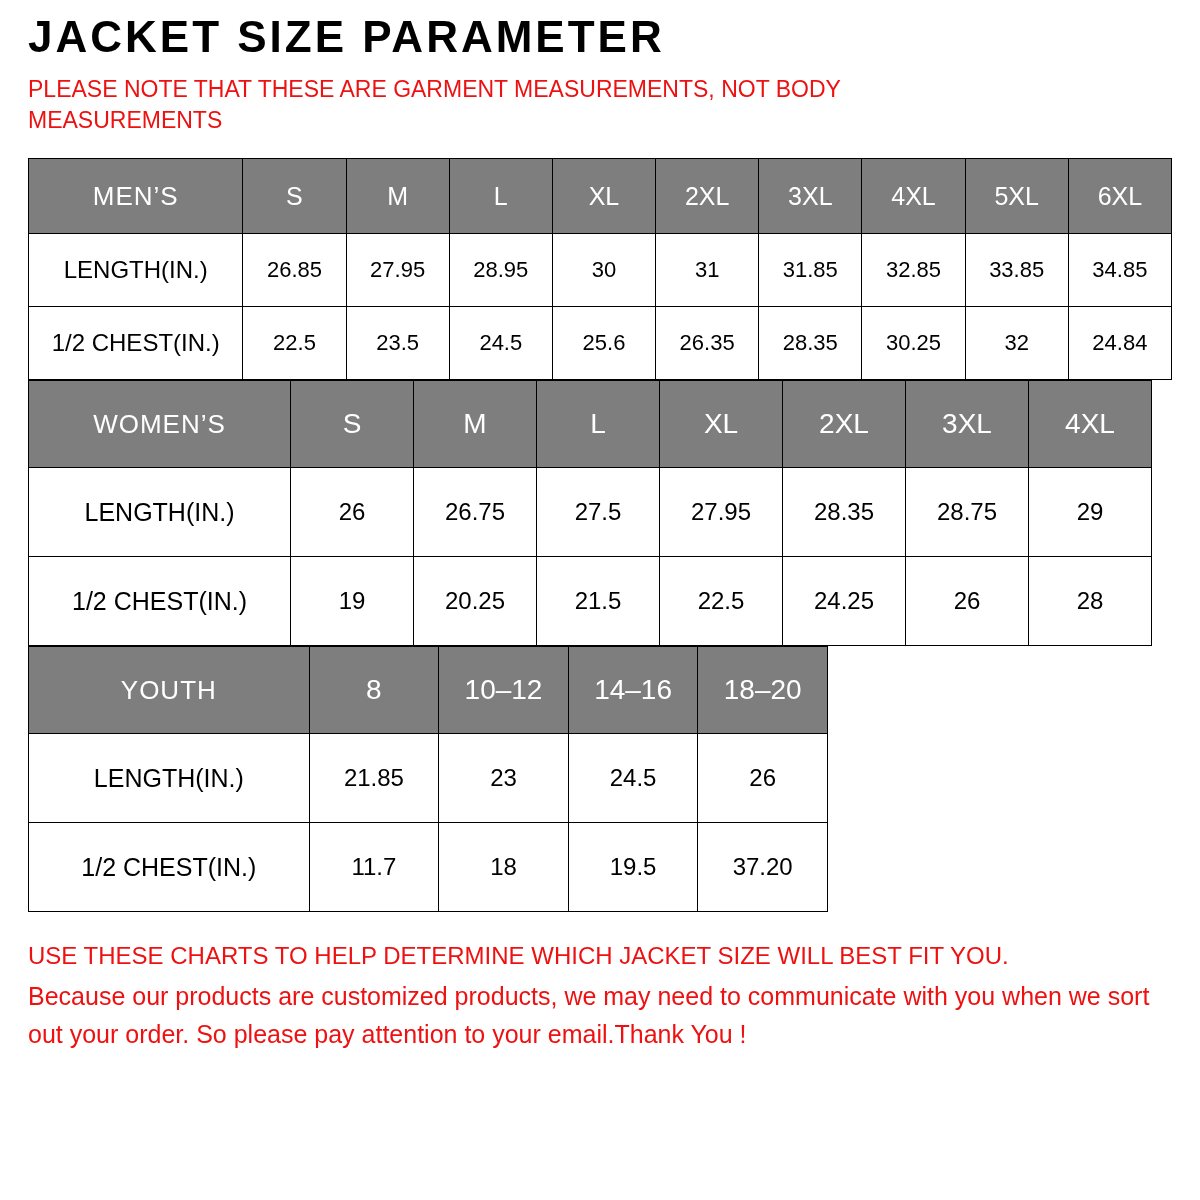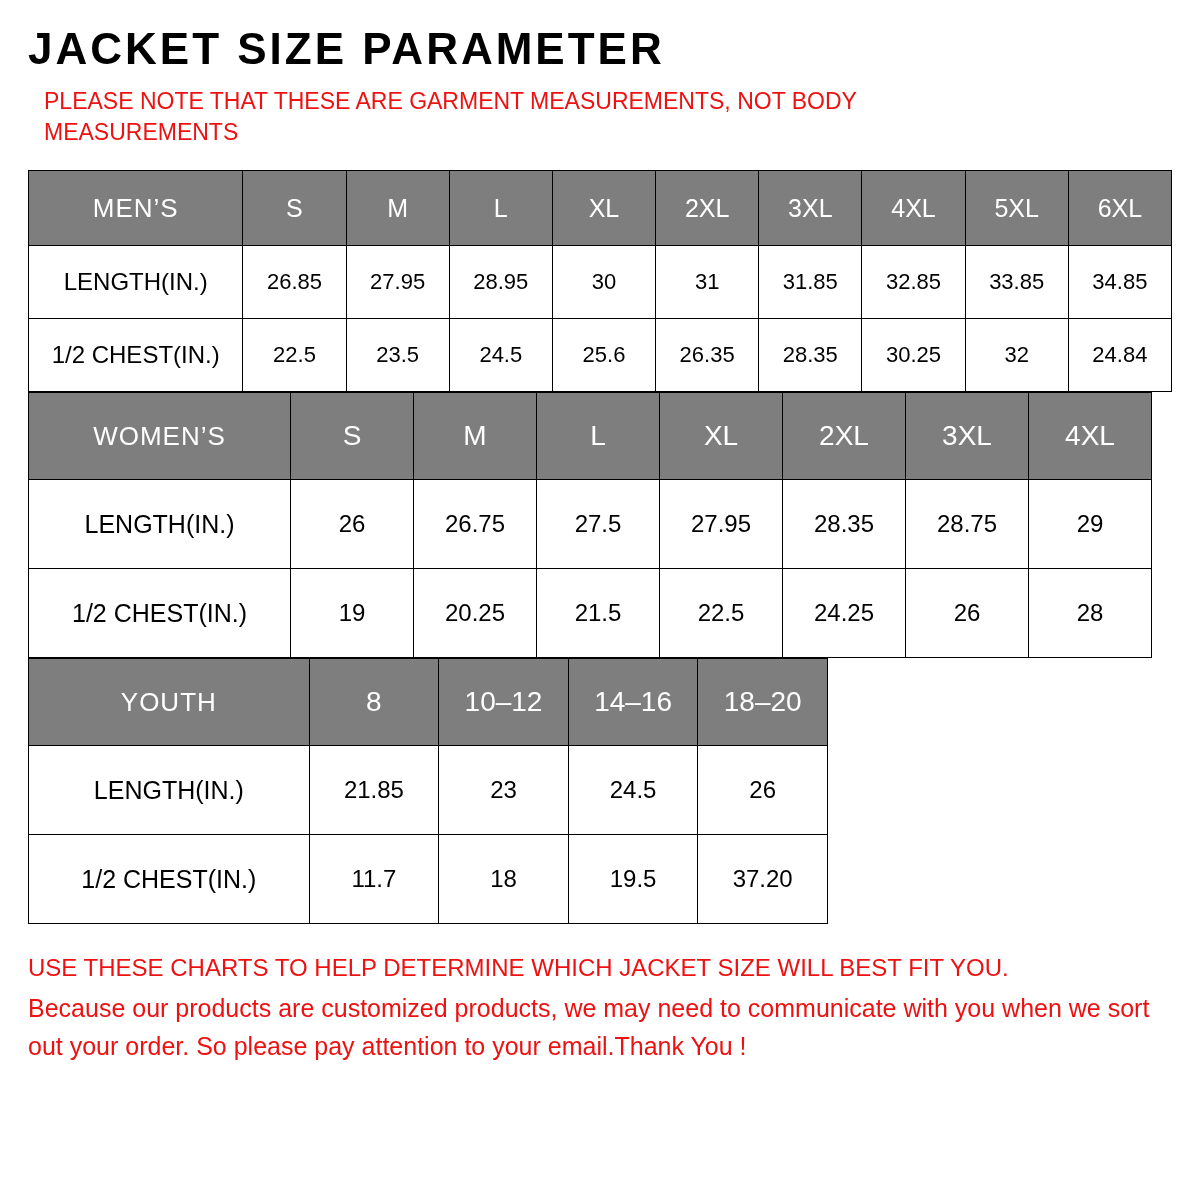--- a/index.html
+++ b/index.html
@@ -11,34 +11,34 @@
     width: 1200px;
     height: 1200px;
     font-family: "Liberation Sans", sans-serif;
     color: #000000;
     overflow: hidden;
   }
   .page {
     box-sizing: border-box;
     width: 1200px;
     height: 1200px;
-    padding: 26px 28px 10px 28px;
+    padding: 14px 28px 10px 28px;
   }
   .title {
     font-size: 44px;
     font-weight: bold;
     letter-spacing: 3px;
     line-height: 1.05;
     margin: 0 0 14px 0;
   }
   .note {
     color: #ee1111;
     font-size: 23px;
     line-height: 1.35;
-    margin: 0 0 22px 16px;
+    margin: 0 0 22px 0;
     max-width: 1000px;
   }
   table.sizes {
     border-collapse: collapse;
     table-layout: fixed;
   }
   table.sizes td {
     border: 1px solid #000000;
     text-align: center;
     vertical-align: middle;

